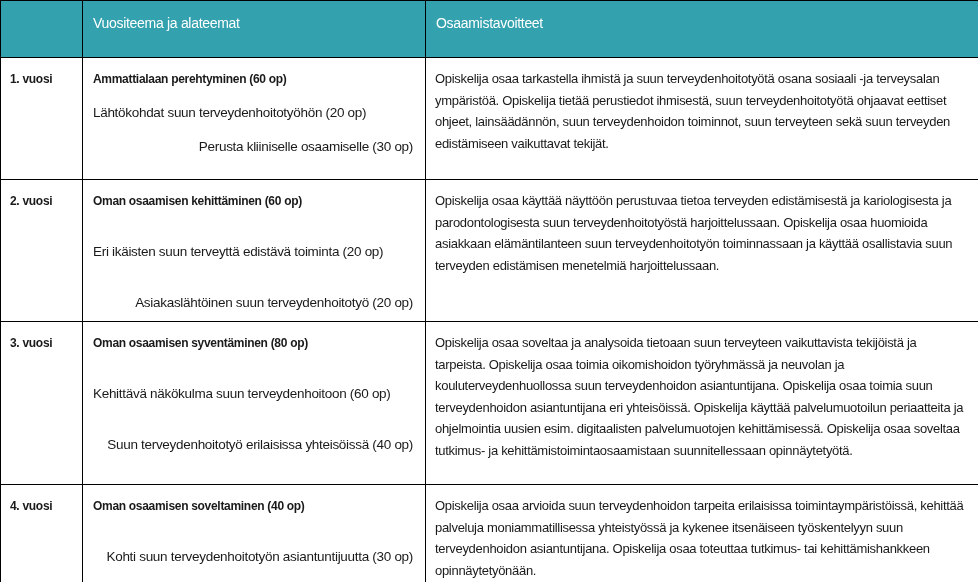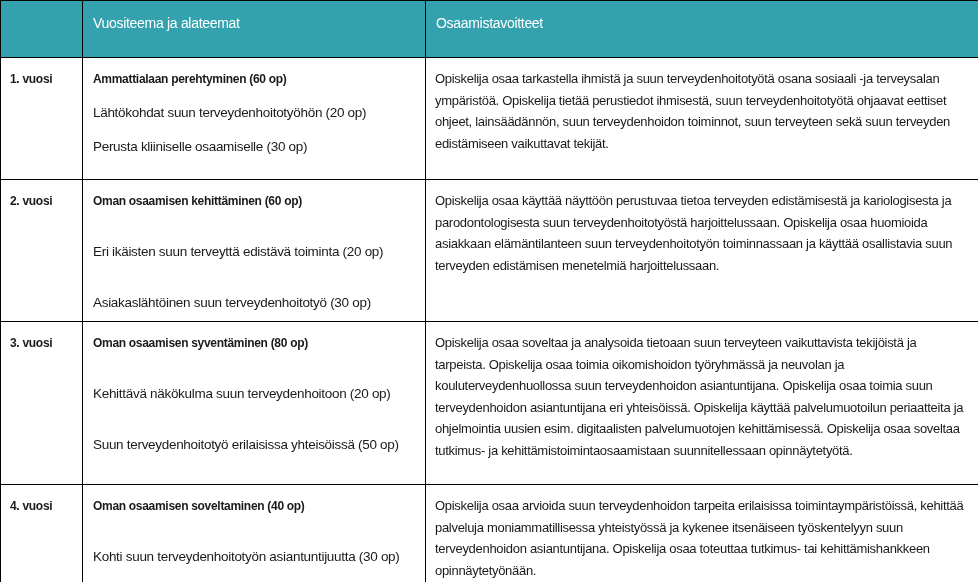--- a/index.html
+++ b/index.html
@@ -46,21 +46,21 @@
     line-height:20px;
   }
   td.themes-cell{
     font-size:13.5px;
     padding:11px 12px 8px 10px;
   }
   td.themes-cell p{
     margin:0 0 31px 0;
     line-height:20px;
   }
-  td.themes-cell p:last-child{margin-bottom:0;}
+  td.themes-cell p:last-child{margin-bottom:0;text-align:right;}
   td.themes-cell p.theme-title{font-weight:bold;font-size:12px;}
   tr.r1 td.themes-cell p{margin-bottom:14px;}
   td.objectives-cell{
     font-size:13px;
     padding:10px 12px 8px 9px;
   }
   td.objectives-cell p{
     margin:0;
     line-height:21.5px;
   }
@@ -96,32 +96,32 @@
         </td>
         <td class="objectives-cell">
           <p>Opiskelija osaa tarkastella ihmistä ja suun terveydenhoitotyötä osana sosiaali -ja terveysalan ympäristöä. Opiskelija tietää perustiedot ihmisestä, suun terveydenhoitotyötä ohjaavat eettiset ohjeet, lainsäädännön, suun terveydenhoidon toiminnot, suun terveyteen sekä suun terveyden edistämiseen vaikuttavat tekijät.</p>
         </td>
       </tr>
       <tr class="r2">
         <td class="year-cell">2. vuosi</td>
         <td class="themes-cell">
           <p class="theme-title">Oman osaamisen kehittäminen (60 op)</p>
           <p>Eri ikäisten suun terveyttä edistävä toiminta (20 op)</p>
-          <p>Asiakaslähtöinen suun terveydenhoitotyö (30 op)</p>
+          <p>Asiakaslähtöinen suun terveydenhoitotyö (20 op)</p>
         </td>
         <td class="objectives-cell">
           <p>Opiskelija osaa käyttää näyttöön perustuvaa tietoa terveyden edistämisestä ja kariologisesta ja parodontologisesta suun terveydenhoitotyöstä harjoittelussaan. Opiskelija osaa huomioida asiakkaan elämäntilanteen suun terveydenhoitotyön toiminnassaan ja käyttää osallistavia suun terveyden edistämisen menetelmiä harjoittelussaan.</p>
         </td>
       </tr>
       <tr class="r3">
         <td class="year-cell">3. vuosi</td>
         <td class="themes-cell">
           <p class="theme-title">Oman osaamisen syventäminen (80 op)</p>
-          <p>Kehittävä näkökulma suun terveydenhoitoon (20 op)</p>
-          <p>Suun terveydenhoitotyö erilaisissa yhteisöissä (50 op)</p>
+          <p>Kehittävä näkökulma suun terveydenhoitoon (60 op)</p>
+          <p>Suun terveydenhoitotyö erilaisissa yhteisöissä (40 op)</p>
         </td>
         <td class="objectives-cell">
           <p>Opiskelija osaa soveltaa ja analysoida tietoaan suun terveyteen vaikuttavista tekijöistä ja tarpeista. Opiskelija osaa toimia oikomishoidon työryhmässä ja neuvolan ja kouluterveydenhuollossa suun terveydenhoidon asiantuntijana. Opiskelija osaa toimia suun terveydenhoidon asiantuntijana eri yhteisöissä. Opiskelija käyttää palvelumuotoilun periaatteita ja ohjelmointia uusien esim. digitaalisten palvelumuotojen kehittämisessä. Opiskelija osaa soveltaa tutkimus- ja kehittämistoimintaosaamistaan suunnitellessaan opinnäytetyötä.</p>
         </td>
       </tr>
       <tr class="r4">
         <td class="year-cell">4. vuosi</td>
         <td class="themes-cell">
           <p class="theme-title">Oman osaamisen soveltaminen (40 op)</p>
           <p>Kohti suun terveydenhoitotyön asiantuntijuutta (30 op)</p>

